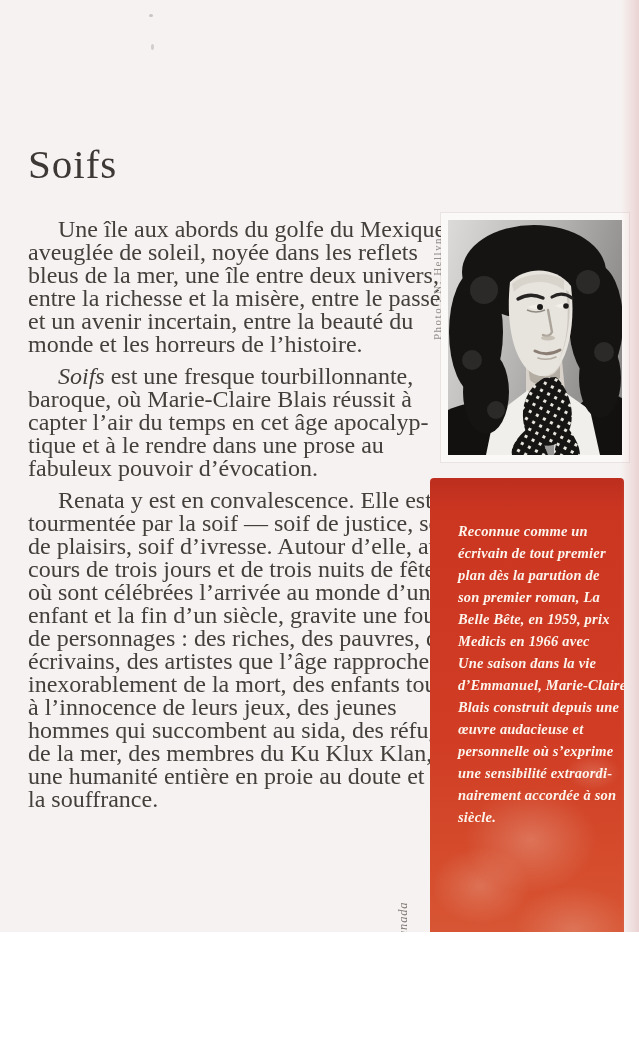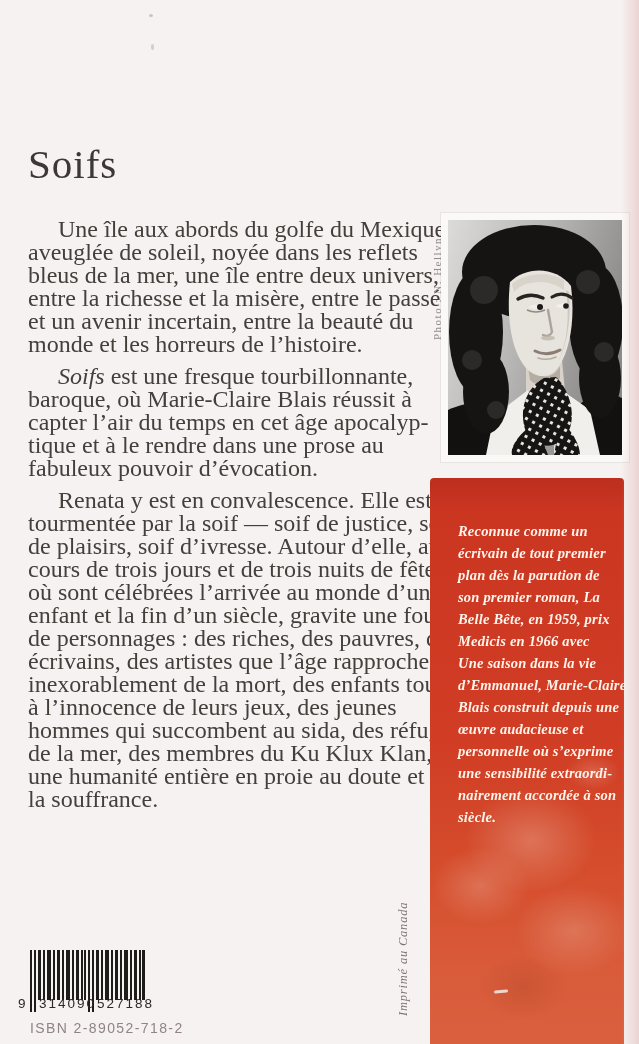--- a/index.html
+++ b/index.html
@@ -1,17 +1,17 @@
 <!DOCTYPE html>
 <html><head>
 <meta charset="utf-8">
 <style>
   html,body{margin:0;padding:0;}
   .page{
-    position:relative; width:639px; height:1044px; overflow:hidden;
+    position:relative; width:639px; height:932px; overflow:hidden;
     background:#f6f2f1;
     font-family:"Liberation Serif", serif;
   }
   .right-tint{
     position:absolute; right:0; top:0; width:18px; height:100%;
     background:linear-gradient(to right, rgba(224,178,178,0), rgba(219,168,168,0.42));
     pointer-events:none;
   }
   .speck{position:absolute; background:#8f8c8c; border-radius:50%; opacity:.45;}
   .s1{left:149px; top:14px; width:4px; height:3px;}

